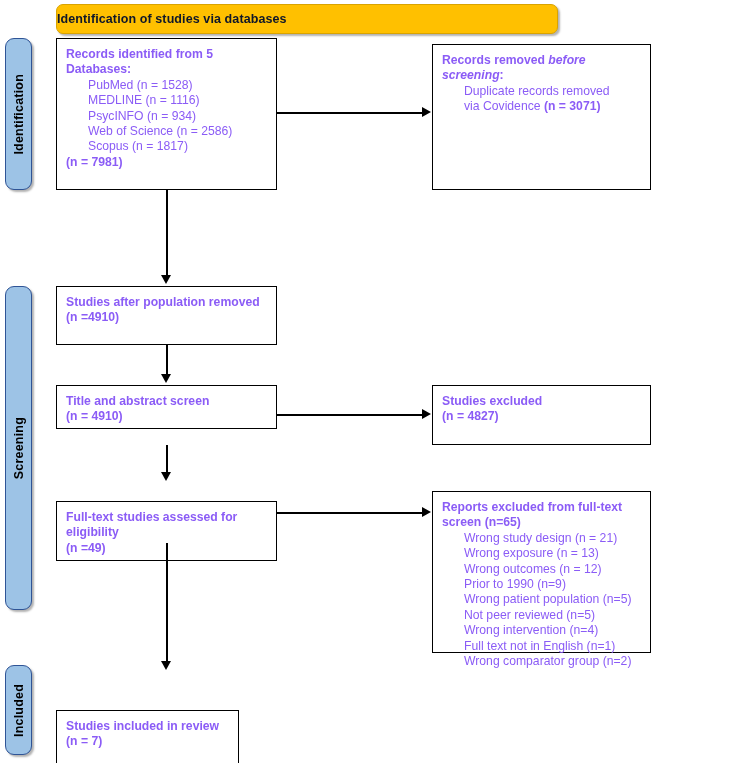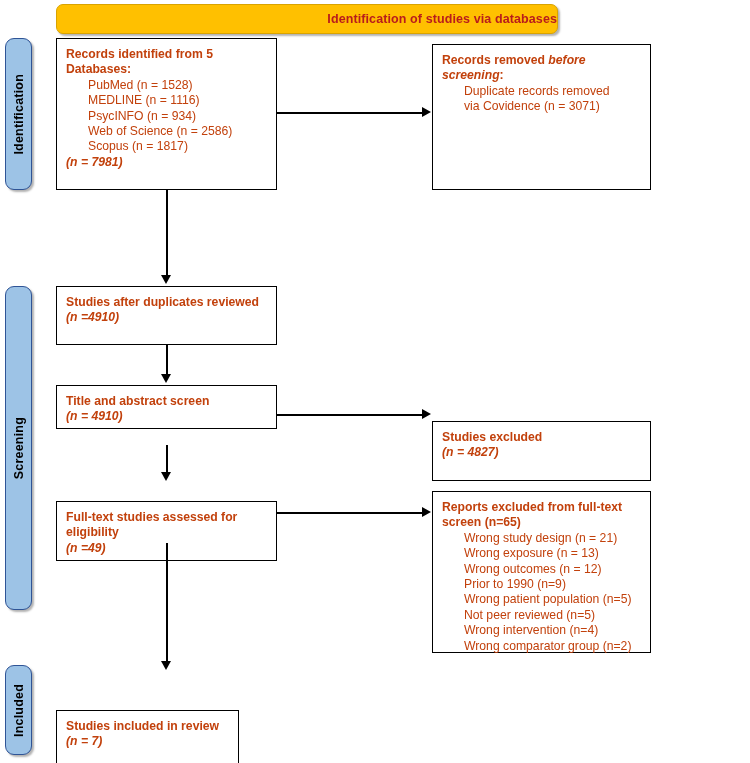--- a/index.html
+++ b/index.html
@@ -22,24 +22,24 @@
   
   .banner {
     position: absolute;
     box-sizing: border-box;
     background: #FFC000;
     border: 1px solid #D9A300;
     border-radius: 7px;
     box-shadow: 2px 2px 2px rgba(0,0,0,0.30);
     display: flex;
     align-items: center;
-    justify-content: flex-end;
+    justify-content: flex-start;
     font-size: 12.5px;
     font-weight: bold;
-    color: #b91c1c;
+    color: #0f172a;
     letter-spacing: 0.1px;
   }
 
   
   .stage-pill {
     position: absolute;
     box-sizing: border-box;
     background: #9DC3E6;
     border: 1px solid #2F5496;
     border-radius: 9px;
@@ -60,45 +60,44 @@
 
   
   .box {
     position: absolute;
     box-sizing: border-box;
     background: #ffffff;
     border: 1.6px solid #000000;
     padding: 8px 9px 6px 9px;
     font-size: 12.2px;
     line-height: 15.4px;
-    color: #c2410c;
+    color: #8b5cf6;
   }
   .box.vcenter {
     display: flex;
     flex-direction: column;
     justify-content: flex-start;
   }
   .box .hd {
     font-weight: bold;
     white-space: pre-line;
   }
   .box .hd em {
     font-style: italic;
     font-weight: bold;
   }
   .box .sub {
     padding-left: 22px;
   }
   .box .sub-line {
     white-space: nowrap;
   }
-  .box .sub-line b { font-weight: normal; margin-top: 45px; }
+  .box .sub-line b { font-weight: bold; margin-top: 45px; }
   .box .total {
     font-weight: bold;
-    font-style: italic;
   }
 
   
   .line-v {
     position: absolute;
     width: 1.6px;
     background: #000000;
   }
   .line-h {
     position: absolute;
@@ -155,49 +154,50 @@
 
   <div class="box vcenter" style="left:432px; top:44px; width:219px; height:146px;">
     <div class="hd"><span>Records removed </span><em>before screening</em><span>:</span></div>
     <div class="sub">
       <div class="sub-line">Duplicate records removed</div>
       <div class="sub-line"><span>via Covidence </span><b>(n = 3071)</b></div>
     </div>
   </div>
 
   <div class="box" style="left:56px; top:286px; width:221px; height:59px;">
-    <div class="hd">Studies after duplicates reviewed</div>
+    <div class="hd">Studies after population removed</div>
     <div class="total">(n =4910)</div>
   </div>
 
   <div class="box vcenter" style="left:56px; top:385px; width:221px; height:44px;">
     <div class="hd">Title and abstract screen</div>
     <div class="total">(n = 4910)</div>
   </div>
 
-  <div class="box vcenter" style="left:432px; top:385px; width:219px; height:60px;margin-top:36px;">
+  <div class="box vcenter" style="left:432px; top:385px; width:219px; height:60px;">
     <div class="hd">Studies excluded</div>
     <div class="total">(n = 4827)</div>
   </div>
 
   <div class="box" style="left:56px; top:501px; width:221px; height:60px;">
     <div class="hd">Full-text studies assessed for eligibility</div>
     <div class="total">(n =49)</div>
   </div>
 
   <div class="box" style="left:432px; top:491px; width:219px; height:162px;">
     <div class="hd">Reports excluded from full-text screen (n=65)</div>
     <div class="sub">
       <div class="sub-line">Wrong study design (n = 21)</div>
       <div class="sub-line">Wrong exposure (n = 13)</div>
       <div class="sub-line">Wrong outcomes (n = 12)</div>
       <div class="sub-line">Prior to 1990 (n=9)</div>
       <div class="sub-line">Wrong patient population (n=5)</div>
       <div class="sub-line">Not peer reviewed (n=5)</div>
       <div class="sub-line">Wrong intervention (n=4)</div>
+      <div class="sub-line">Full text not in English (n=1)</div>
       <div class="sub-line">Wrong comparator group (n=2)</div>
     </div>
   </div>
 
   <div class="box" style="left:56px; top:710px; width:183px; height:82px;">
     <div class="hd">Studies included in review</div>
     <div class="total">(n = 7)</div>
   </div>
 
   <div class="line-h" style="left:277px; top:112px; width:146px;"></div>

